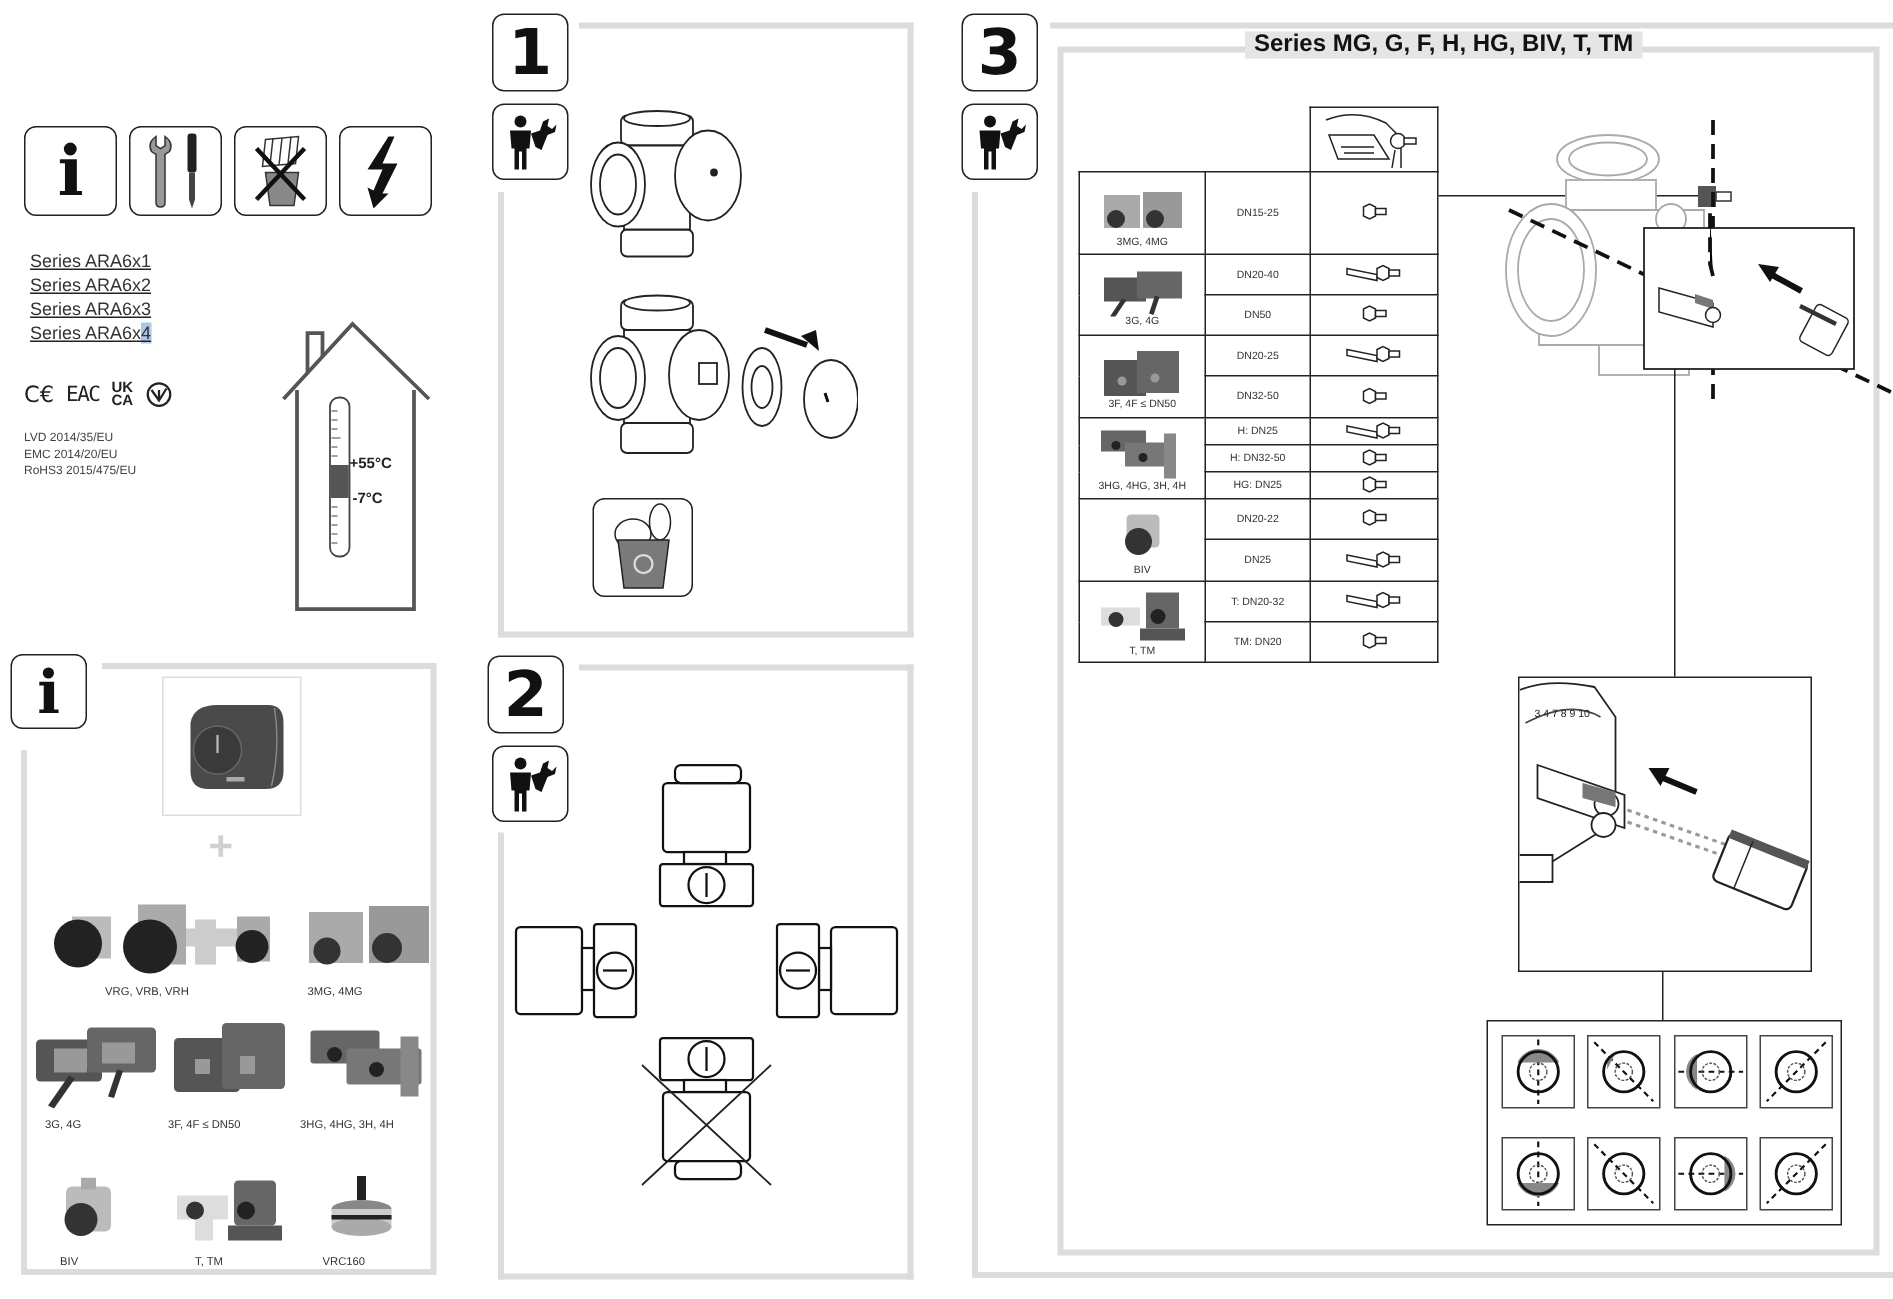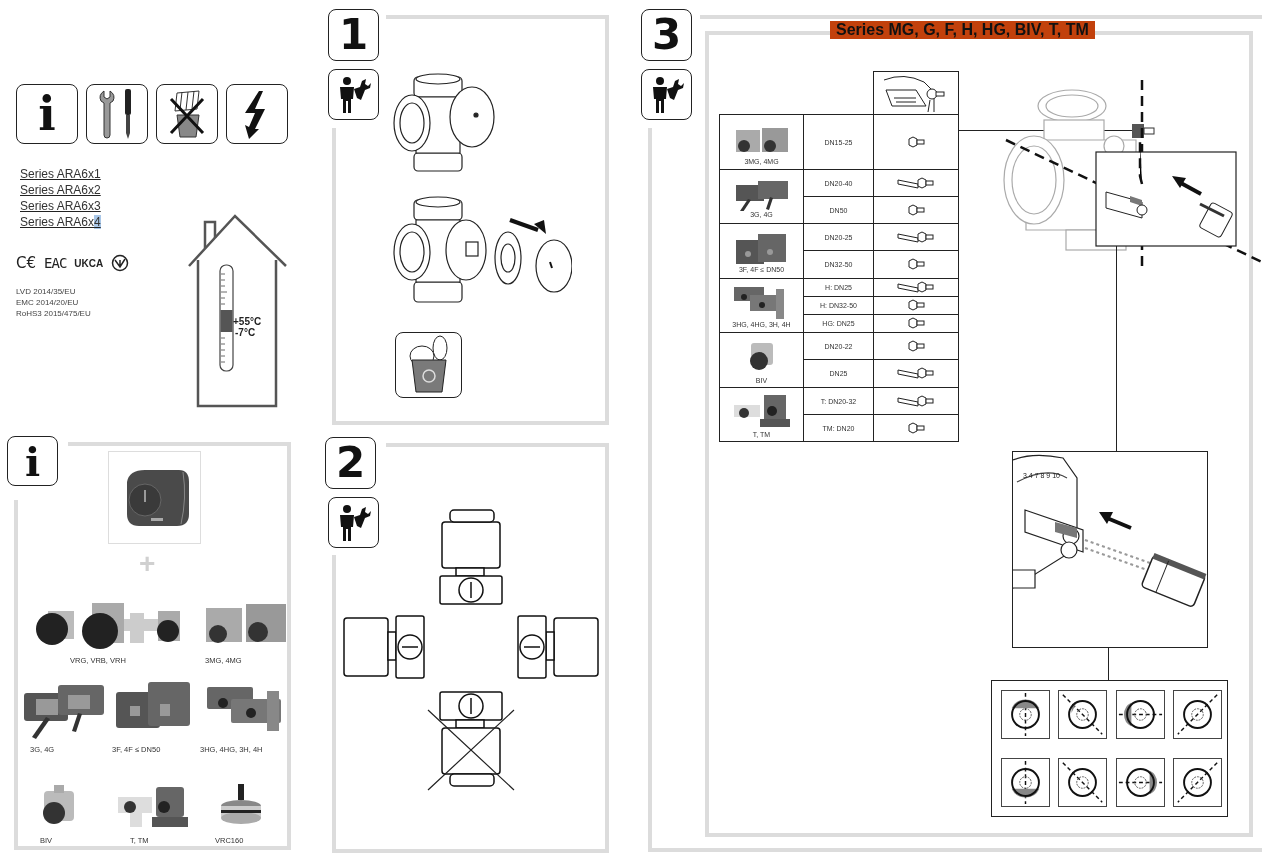--- a/index.html
+++ b/index.html
@@ -12,21 +12,21 @@
   .series-list div { font-size: 12px; color: #333; line-height: 16px; }
   .hl { background: #a9c7e8; }
   .norm { font-size: 8px; color: #444; line-height: 11px; }
   .cap { position: absolute; font-size: 7.5px; color: #333; text-align: left; }
   .prod { position: absolute; }
   
   table.tbl { position: absolute; border-collapse: collapse; left: 719px; top: 114px; width: 240px; }
   table.tbl td { border: 1.5px solid #222; font-size: 7px; color: #333; text-align: center; vertical-align: middle; padding: 0; }
   table.tbl td.img { width: 84px; position: relative; }
   table.tbl td.dn { width: 70px; }
-  .series-title { position: absolute; left: 830px; top: 21px; background: #c2410c; padding: 0 6px; font-weight: bold; font-size: 16px; color: #111; font-family: "Liberation Sans", sans-serif; }
+  .series-title { position: absolute; left: 830px; top: 21px; background: #e5e5e5; padding: 0 6px; font-weight: bold; font-size: 16px; color: #111; font-family: "Liberation Sans", sans-serif; }
   .pos-grid { position: absolute; left: 991px; top: 680px; width: 237px; height: 137px; border: 1.5px solid #222; }
   .pos { position: absolute; width: 49px; height: 49px; border: 1.5px solid #444; }
 </style>
 </head>
 <body>
 
 <div class="icon-box" style="left:16px;top:84px;width:62px;height:60px;">
   <span style="font-family:'DejaVu Serif',serif;font-weight:bold;font-size:46px;color:#111;">i</span>
 </div>
 <div class="icon-box" style="left:86px;top:84px;width:62px;height:60px;">
@@ -55,21 +55,21 @@
 <div class="abs series-list" style="left:20px;top:166px;text-decoration:underline;">
   <div>Series ARA6x1</div>
   <div>Series ARA6x2</div>
   <div>Series ARA6x3</div>
   <div><span>Series ARA6x</span><span class="hl">4</span></div>
 </div>
 
 <div class="abs" style="left:16px;top:254px;display:flex;align-items:center;gap:8px;">
   <span style="font-size:15px;font-family:'DejaVu Sans',sans-serif;color:#222;">C€</span>
   <span style="font-size:14px;font-family:'DejaVu Sans Mono',monospace;color:#222;letter-spacing:-1px;">EAC</span>
-  <span style="display:inline-flex;flex-direction:row;font-weight:bold;font-size:10px;line-height:9px;color:#222;">
+  <span style="display:inline-flex;flex-direction:column;font-weight:bold;font-size:10px;line-height:9px;color:#222;">
     <span>UK</span>
       <span>CA</span>
   </span>
   <svg width="18" height="18" viewBox="0 0 18 18">
       <circle cx="9" cy="9" r="7.5" fill="none" stroke="#222" stroke-width="1.5"></circle>
       <path d="M4 6 l5 7 l5 -8 M9 13 v-7" fill="none" stroke="#222" stroke-width="1.5"></path>
     </svg>
 </div>
 
 <div class="abs" style="left:16px;top:286px;">
@@ -91,21 +91,21 @@
     <line x1="38" y1="84" x2="44" y2="84"></line>
       <line x1="38" y1="90" x2="42" y2="90"></line>
       <line x1="38" y1="96" x2="42" y2="96"></line>
     <line x1="38" y1="130" x2="42" y2="130"></line>
       <line x1="38" y1="136" x2="42" y2="136"></line>
       <line x1="38" y1="142" x2="42" y2="142"></line>
       <line x1="38" y1="148" x2="42" y2="148"></line>
       <line x1="38" y1="154" x2="42" y2="154"></line>
   </g>
 </svg>
-<span class="abs" style="left:233px;top:316px;font-size:10px;font-weight:bold;color:#222;">+55°C</span>
+<span class="abs" style="left:233px;top:304px;font-size:10px;font-weight:bold;color:#222;">+55°C</span>
 <span class="abs" style="left:235px;top:327px;font-size:10px;font-weight:bold;color:#222;">-7°C</span>
 
 <div class="frame" style="left:14px;top:442px;width:277px;height:408px;border-top:none;border-left:none;"></div>
 <div class="abs" style="left:68px;top:442px;width:223px;height:4px;background:#dcdcdc;"></div>
 <div class="abs" style="left:14px;top:500px;width:4px;height:350px;background:#dcdcdc;"></div>
 <div class="icon-box" style="left:7px;top:436px;width:51px;height:50px;">
   <span style="font-family:'DejaVu Serif',serif;font-weight:bold;font-size:40px;color:#111;">i</span>
 </div>
 
 <div class="abs" style="left:108px;top:451px;width:93px;height:93px;border:1px solid #ddd;display:flex;align-items:center;justify-content:center;">

